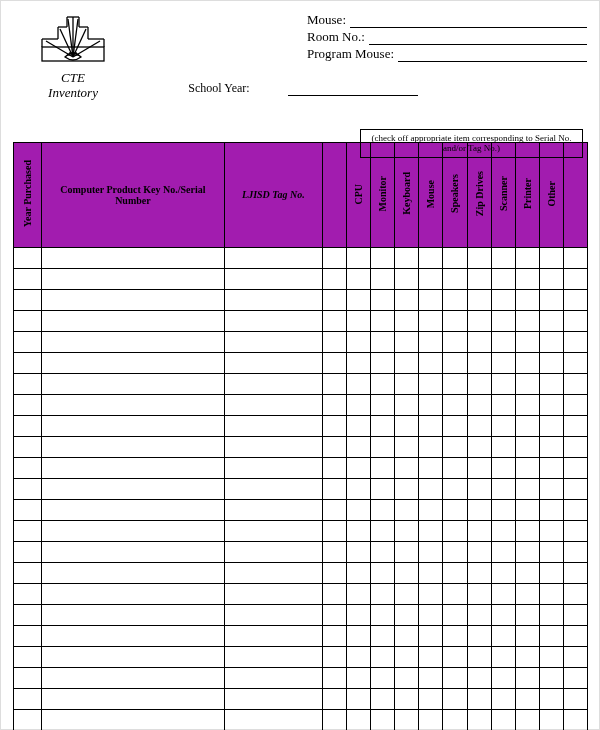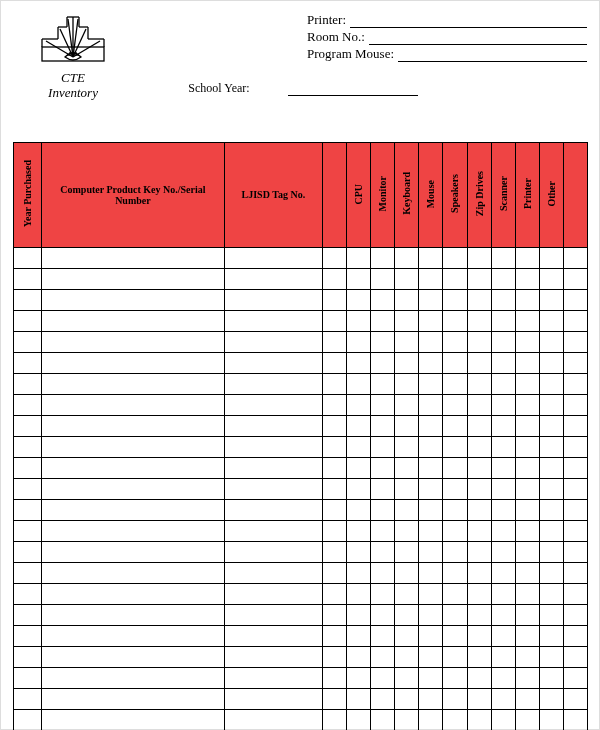--- a/index.html
+++ b/index.html
@@ -95,21 +95,21 @@
     margin-top: 46px;
     table-layout: fixed;
   }
   table.inv th, table.inv td {
     border: 1px solid #000;
     padding: 0;
   }
   table.inv th {
     font-size: 10px;
     font-weight: bold;
-    background: #ef4444;
+    background: #a21caf;
     vertical-align: middle;
     text-align: center;
     height: 64px;
   }
   .vert {
     writing-mode: vertical-rl;
     transform: rotate(180deg);
     white-space: nowrap;
     font-size: 10px;
     padding: 2px;
@@ -158,41 +158,42 @@
         </g>
       </svg>
       <div class="dept">
         <span class="dept1">CTE</span><br>
         <span>Inventory</span>
       </div>
     </div>
 
     <div class="info-block">
       <div class="info-row">
-        <span class="info-label">Printer:</span>
+        <span class="info-label">Mouse:</span>
         <span class="info-line"></span>
       </div>
       <div class="info-row">
         <span class="info-label">Room No.:</span>
         <span class="info-line"></span>
       </div>
       <div class="info-row">
         <span class="info-label">Program Mouse:</span>
         <span class="info-line"></span>
       </div>
     </div>
   </div>
 
   <div class="title-block">
     <div class="schoolyear">
       <span>School Year:</span>
       <span class="sy-line"></span>
     </div>
   </div>
 
+  <div class="note-box">(check off appropriate item corresponding to Serial No. and/or Tag No.)</div>
 
   <table class="inv">
     <colgroup>
       <col class="c-year">
         <col class="c-serial">
         <col class="c-tag">
         <col class="c-blank">
       <col class="c-item">
         <col class="c-item">
         <col class="c-item">
@@ -201,21 +202,21 @@
       <col class="c-item">
         <col class="c-item">
         <col class="c-item">
         <col class="c-item">
         <col class="c-blank">
     </colgroup>
     <thead>
       <tr>
         <th><span class="vert">Year Purchased</span></th>
         <th style="padding:2px 4px;">Computer Product Key No./Serial Number</th>
-        <th style="padding:20px 4px;">LJISD Tag No.</th>
+        <th style="padding:20px 4px;font-style:italic;">LJISD Tag No.</th>
         <th></th>
         <th><span class="vert">CPU</span></th>
         <th><span class="vert">Monitor</span></th>
         <th><span class="vert">Keyboard</span></th>
         <th><span class="vert">Mouse</span></th>
         <th><span class="vert">Speakers</span></th>
         <th><span class="vert">Zip Drives</span></th>
         <th><span class="vert">Scanner</span></th>
         <th><span class="vert">Printer</span></th>
         <th><span class="vert">Other</span></th>

